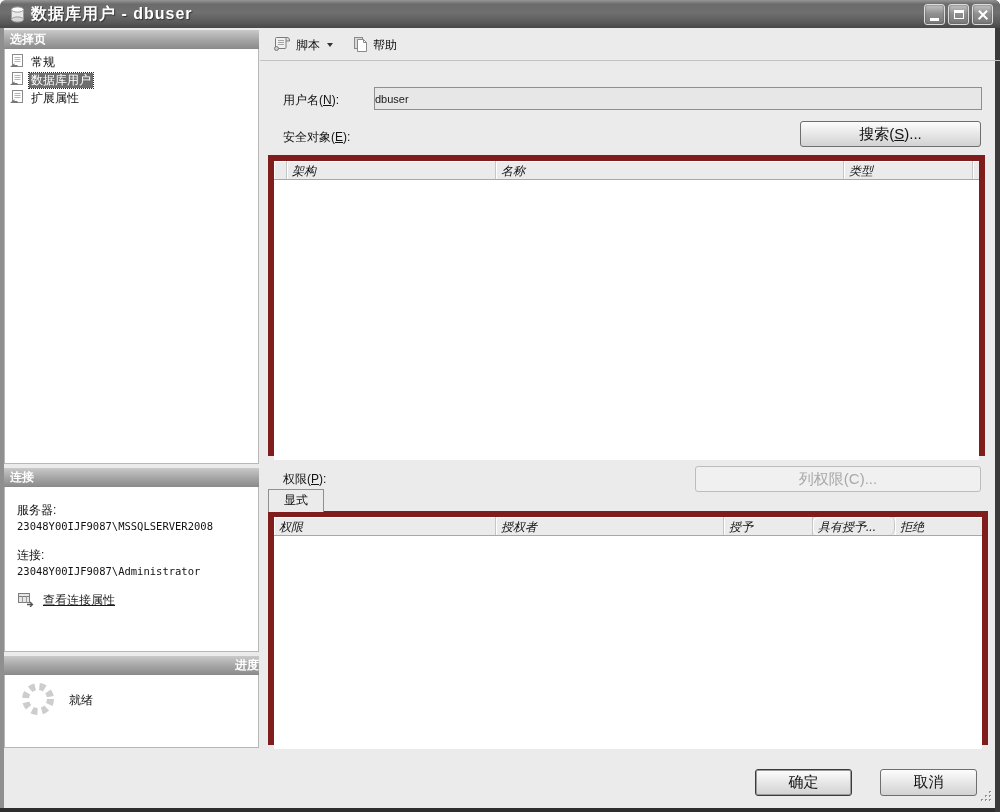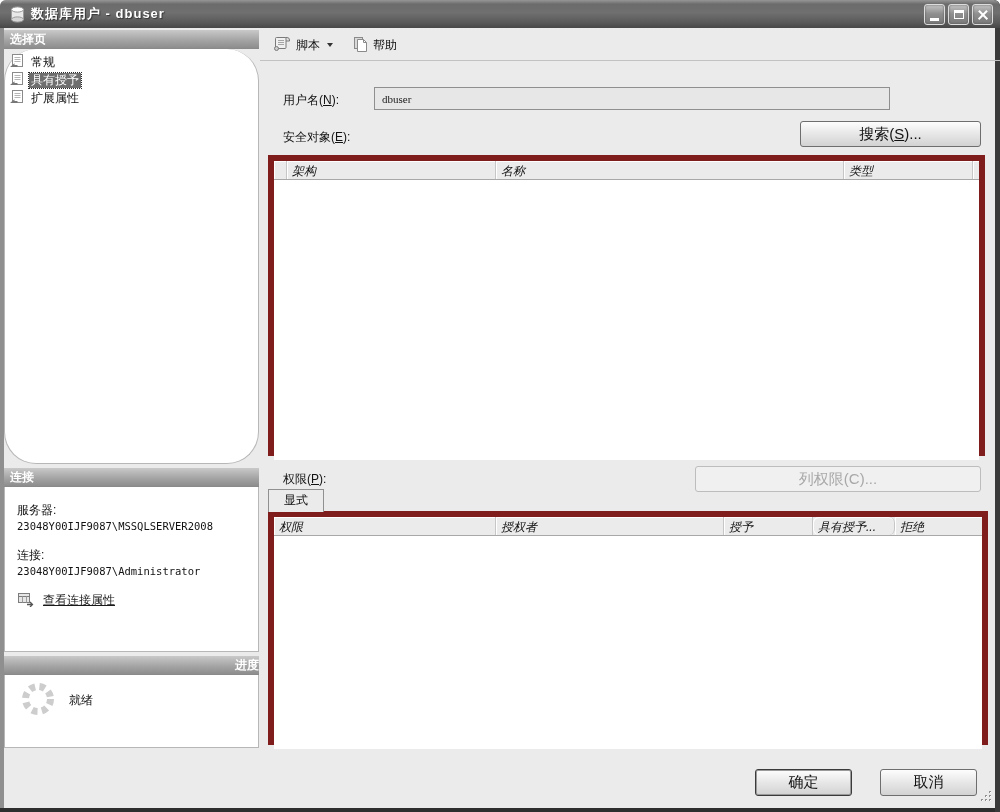--- a/index.html
+++ b/index.html
@@ -15,21 +15,21 @@
   }
 
   
   .titlebar {
     position: absolute; left: 0; top: 0; width: 100%; height: 28px;
     background: linear-gradient(180deg, #969696 0%, #6b6b6b 15%, #707070 45%, #585858 82%, #474747 100%);
     border-radius: 6px 6px 0 0;
     display: flex; align-items: center; padding: 0 6px;
   }
   .title-icon { display: inline-flex; margin: 0 6px 0 4px; }
-  .title-text { color: #fff; font-weight: bold; font-size: 13px; letter-spacing: 1px; text-shadow: 1px 1px 1px #333; }
+  .title-text { color: #fff; font-weight: bold; font-size: 16px; letter-spacing: 1px; text-shadow: 1px 1px 1px #333; }
   .caption-buttons { position: absolute; right: 7px; top: 4px; display: flex; gap: 3px; }
   .cap-btn {
     width: 21px; height: 21px; border-radius: 3px; cursor: pointer;
     border: 1px solid #dcdcdc;
     background: linear-gradient(180deg, #c4c4c4 0%, #909090 45%, #787878 100%);
     box-shadow: inset 0 0 2px #4f4f4f;
     display: flex; align-items: center; justify-content: center;
   }
   .glyph-min { width: 9px; height: 3px; background: #fff; margin-top: 10px; }
   .glyph-max { width: 10px; height: 9px; border: 1px solid #fff; border-top: 3px solid #fff; }
@@ -41,21 +41,21 @@
   .glyph-close::after { transform: rotate(-45deg); }
 
   
   .section-header {
     position: absolute; left: 4px; width: 255px; height: 19px;
     background: linear-gradient(180deg, #c9c9c9 0%, #a5a5a5 55%, #8d8d8d 100%);
     color: #fff; font-weight: bold; line-height: 19px; padding-left: 6px;
     border-bottom: 1px solid #8a8a8a;
   }
   .side-box { position: absolute; left: 4px; width: 255px; background: #fff; border: 1px solid #b7b7b7; border-top: none; }
-  .pages-box { top: 49px; height: 415px; padding-top: 4px; border-radius: 32px; }
+  .pages-box { top: 49px; height: 415px; padding-top: 4px; }
   .page-item { display: flex; align-items: center; height: 18px; padding-left: 4px; gap: 5px; cursor: pointer; }
   .page-item .lbl { padding: 0 2px; line-height: 15px; }
   .page-item.selected .lbl { background: #6e6e6e; color: #fff; outline: 1px dotted #2a2a2a; }
 
   .conn-box { top: 487px; height: 165px; padding: 15px 8px 0 12px; }
   .conn-label { margin-bottom: 1px; }
   .conn-value { font-family: "DejaVu Sans Mono", "Liberation Mono", monospace; font-size: 10.5px; margin-bottom: 15px; white-space: nowrap; }
   .link-row { display: flex; align-items: flex-start; gap: 8px; margin-top: 8px; }
   .link { color: #1a1a1a; text-decoration: underline; cursor: pointer; }
 
@@ -68,24 +68,24 @@
     position: absolute; left: 260px; top: 30px; width: 814px; height: 31px;
     border-bottom: 1px solid #c2c2c2;
     display: flex; align-items: center; padding-left: 8px; gap: 10px;
   }
   .tool-btn { display: flex; align-items: center; gap: 5px; padding: 3px 5px; cursor: pointer; border-radius: 2px; }
   .tool-arrow { width: 0; height: 0; border-left: 3.5px solid transparent; border-right: 3.5px solid transparent; border-top: 4px solid #333; margin-left: 2px; }
 
   
   .abs { position: absolute; }
   .field {
-    position: absolute; left: 374px; top: 87px; width: 516px; height: 23px;
+    position: absolute; left: 374px; top: 87px; width: 608px; height: 23px;
     background: #e7e7e7; border: 1px solid #8f8f8f;
-    font-family: Liberation Serif, serif; font-size: 11px; color: #1a1a1a;
-    padding-left: 7px;
+    font-family: Liberation Sans, sans-serif; font-size: 11px; color: #1a1a1a;
+    padding-left: 0;
   }
   .mn { text-decoration: underline; }
 
   .btn {
     position: absolute; cursor: pointer;
     background: linear-gradient(180deg, #fdfdfd 0%, #e9e9e9 45%, #d2d2d2 100%);
     border: 1px solid #6e6e6e; border-radius: 3px;
     font-size: 15px; color: #111; text-align: center;
     font-family: "Liberation Sans", "DejaVu Sans", sans-serif;
   }
@@ -155,21 +155,21 @@
     <div class="page-item selected">
       <span>
         <svg width="15" height="14" viewBox="0 0 15 14">
             <rect x="3.5" y="0.5" width="10" height="12" fill="#fff" stroke="#8a8a8a"></rect>
             <line x1="5.5" y1="3.5" x2="11.5" y2="3.5" stroke="#b5b5b5"></line>
             <line x1="5.5" y1="5.5" x2="11.5" y2="5.5" stroke="#b5b5b5"></line>
             <line x1="5.5" y1="7.5" x2="11.5" y2="7.5" stroke="#b5b5b5"></line>
             <path d="M1 13 L5.5 9.2 L5.5 11 L8.5 11 L8.5 13 Z" fill="#777"></path>
           </svg>
       </span>
-      <span class="lbl">具有授予</span>
+      <span class="lbl">数据库用户</span>
     </div>
     <div class="page-item">
       <span>
         <svg width="15" height="14" viewBox="0 0 15 14">
             <rect x="3.5" y="0.5" width="10" height="12" fill="#fff" stroke="#8a8a8a"></rect>
             <line x1="5.5" y1="3.5" x2="11.5" y2="3.5" stroke="#b5b5b5"></line>
             <line x1="5.5" y1="5.5" x2="11.5" y2="5.5" stroke="#b5b5b5"></line>
             <line x1="5.5" y1="7.5" x2="11.5" y2="7.5" stroke="#b5b5b5"></line>
             <path d="M1 13 L5.5 9.2 L5.5 11 L8.5 11 L8.5 13 Z" fill="#777"></path>
           </svg>

